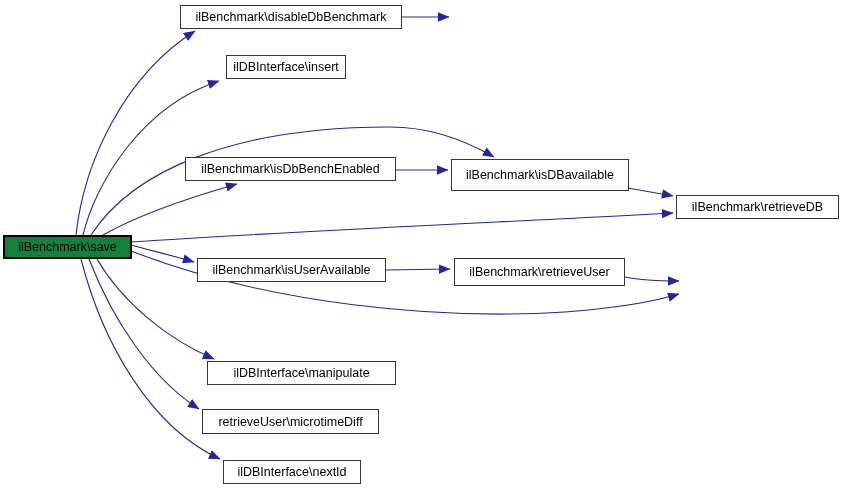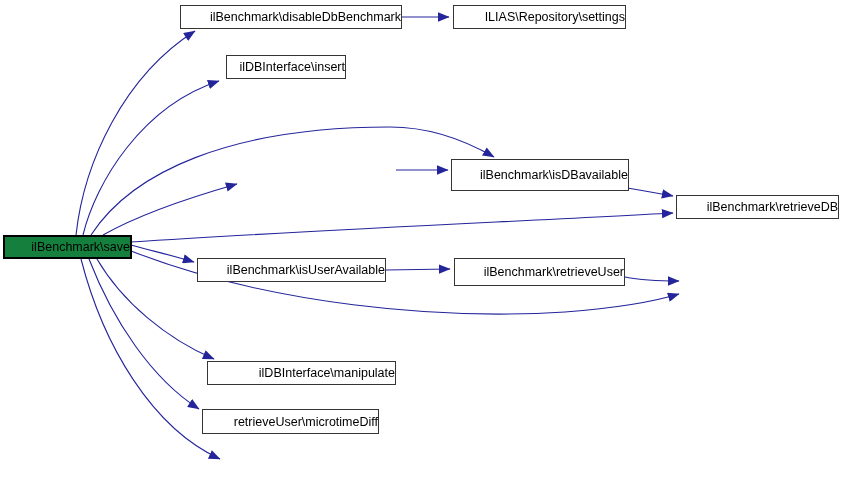--- a/index.html
+++ b/index.html
@@ -9,21 +9,21 @@
     background:#ffffff;
     font-family:"Liberation Sans", sans-serif;
     overflow:hidden;
   }
   #edges{position:absolute;left:0;top:0;width:843px;height:493px;z-index:0;}
   .node{
     position:absolute;
     box-sizing:border-box;
     background:#ffffff;
     border:1.5px solid #353535;
-    display:flex;align-items:center;justify-content:flex-end;
+    display:flex;align-items:center;justify-content:center;
     font-size:12.5px;color:#000000;
     white-space:nowrap;
     z-index:1;
     cursor:pointer;
   }
   .node.root{
     background:#15803d;
     border:2px solid #000000;
     cursor:default;
   }
@@ -59,28 +59,28 @@
   </svg>
 
   <div class="node root" style="left:3px;top:235px;width:129px;height:24px">
     <span>ilBenchmark\save</span>
   </div>
 
   <div class="node" style="left:180px;top:5px;width:222px;height:24px">
     <span>ilBenchmark\disableDbBenchmark</span>
   </div>
 
-  <div class="node" style="left:453px;top:5px;width:173px;height:24px">
-    <span>ILIAS\Repository\settings</span>
-  </div>
 
   <div class="node" style="left:226px;top:55px;width:120px;height:24px">
     <span>ilDBInterface\insert</span>
   </div>
 
+  <div class="node" style="left:185px;top:157px;width:211px;height:24px">
+    <span>ilBenchmark\isDbBenchEnabled</span>
+  </div>
 
   <div class="node" style="left:451px;top:159px;width:178px;height:32px">
     <span>ilBenchmark\isDBavailable</span>
   </div>
 
   <div class="node" style="left:676px;top:195px;width:163px;height:24px">
     <span>ilBenchmark\retrieveDB</span>
   </div>
 
   <div class="node" style="left:197px;top:258px;width:189px;height:24px">
@@ -93,14 +93,17 @@
 
 
   <div class="node" style="left:207px;top:361px;width:189px;height:24px">
     <span>ilDBInterface\manipulate</span>
   </div>
 
   <div class="node" style="left:202px;top:409px;width:177px;height:25px">
     <span>retrieveUser\microtimeDiff</span>
   </div>
 
+  <div class="node" style="left:223px;top:460px;width:138px;height:24px">
+    <span>ilDBInterface\nextId</span>
+  </div>
 
 </div>
 
 </body></html>

